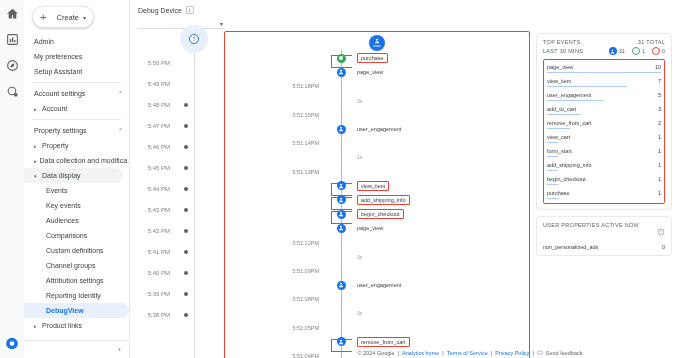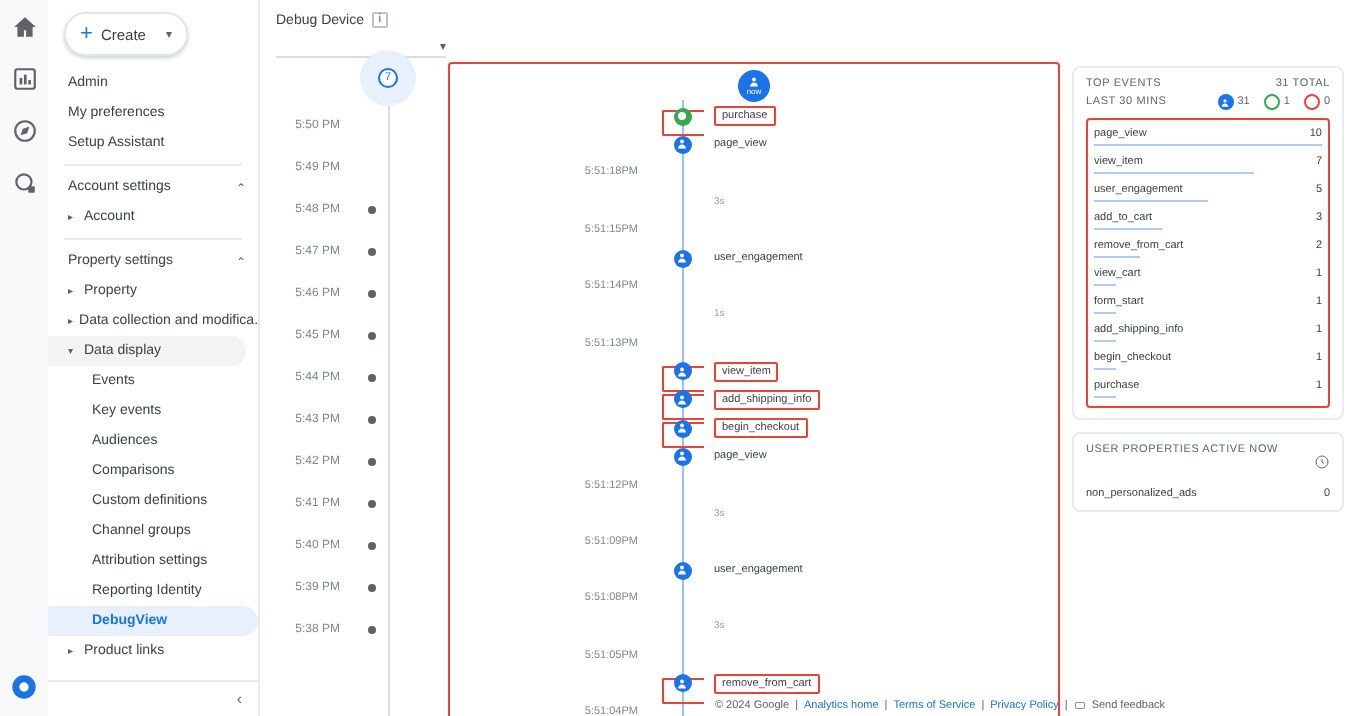--- a/index.html
+++ b/index.html
@@ -30,21 +30,21 @@
   }
   .create-wrap { padding:6px 8px 4px 8px; }
   .create-btn {
     display:flex; align-items:center; gap:4px;
     background:#fff; border:1px solid #e4e6e9; border-radius:14px;
     height:22px; padding:0 7px; width:62px;
     box-shadow:0 1px 2px rgba(60,64,67,.25);
     font-size:8px; color:#3c4043; cursor:pointer;
   }
   .create-btn .plus { color:#1a73e8; font-size:11px; line-height:1; }
-  .create-btn .lbl { flex:1; font-size:7.5px; color:#3c4043; }
+  .create-btn .lbl { flex:1; font-size:7.5px; color:#3c4043;text-align:right; }
   .create-btn .caret { font-size:6px; color:#5f6368; }
 
   .nav-list { padding:2px 0 0 0; overflow:hidden; flex:1; }
   .nav-item {
     display:flex; align-items:center; gap:3px;
     height:15px; padding:0 6px 0 10px; font-size:7px; color:#3c4043;
     cursor:pointer; white-space:nowrap; border-radius:0 8px 8px 0;
   }
   .nav-item.section { color:#3c4043; }
   .nav-item.sub { padding-left:22px; color:#3c4043; }

